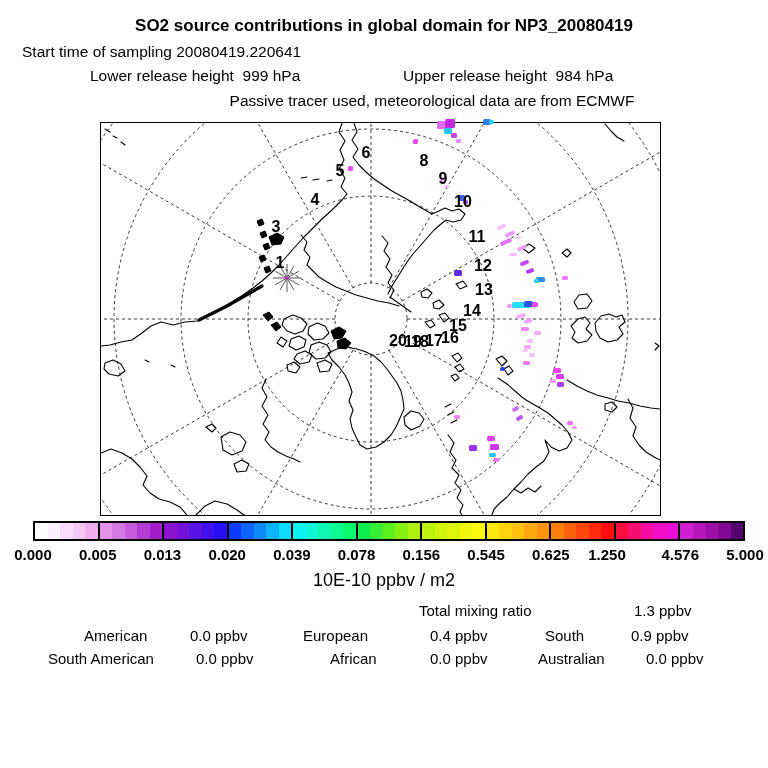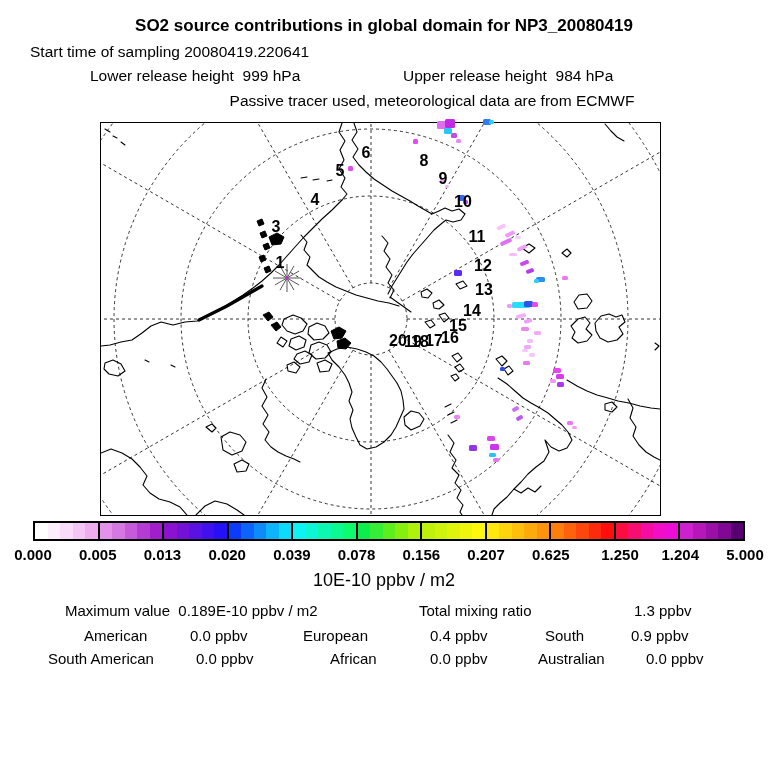--- a/index.html
+++ b/index.html
@@ -28,21 +28,21 @@
   .cbunit{position:absolute;top:562px;left:0;width:768px;text-align:center;font-size:18px;}
   .stat{position:absolute;font-size:15px;white-space:pre;}
   .srow1{top:594px;} .srow2{top:619px;} .srow3{top:642px;}
 </style>
 </head>
 <body>
 
 <div class="page">
 
   <div class="title">SO2 source contributions in global domain for NP3_20080419</div>
-  <span class="hspan row2" style="left:30px">Start time of sampling 20080419.220641</span>
+  <span class="hspan row2" style="left:22px">Start time of sampling 20080419.220641</span>
   <span class="hspan row3" style="left:90px">Lower release height  999 hPa</span>
   <span class="hspan row3" style="left:403px">Upper release height  984 hPa</span>
   <div class="centerline row4" style="top:84px">Passive tracer used, meteorological data are from ECMWF</div>
 
   <div class="map">
     <svg viewBox="100 114 559 392">
       <defs>
         <clipPath id="mapclip">
             <rect x="100" y="114" width="559" height="392"></rect>
           </clipPath>
@@ -293,29 +293,28 @@
       </div>
     </div>
   <div id="cbticks">
       <span class="cbtick" style="left: 33px;">0.000</span>
       <span class="cbtick" style="left: 97.7273px;">0.005</span>
       <span class="cbtick" style="left: 162.455px;">0.013</span>
       <span class="cbtick" style="left: 227.182px;">0.020</span>
       <span class="cbtick" style="left: 291.909px;">0.039</span>
       <span class="cbtick" style="left: 356.636px;">0.078</span>
       <span class="cbtick" style="left: 421.364px;">0.156</span>
-      <span class="cbtick" style="left: 486.091px;">0.207</span>
+      <span class="cbtick" style="left: 486.091px;">0.545</span>
       <span class="cbtick" style="left: 550.818px;">0.625</span>
-      <span class="cbtick" style="left: 620px;">1.250</span>
-      <span class="cbtick" style="left: 680.273px;">1.204</span>
+      <span class="cbtick" style="left: 607px;">1.250</span>
+      <span class="cbtick" style="left: 680.273px;">4.576</span>
       <span class="cbtick" style="left: 745px;">5.000</span>
     </div>
   <div class="cbunit">10E-10 ppbv / m2</div>
 
-  <span class="stat srow1" style="left:65px">Maximum value  0.189E-10 ppbv / m2</span>
   <span class="stat srow1" style="left:419px">Total mixing ratio</span>
   <span class="stat srow1" style="left:634px">1.3 ppbv</span>
 
   <span class="stat srow2" style="left:84px">American</span>
   <span class="stat srow2" style="left:190px">0.0 ppbv</span>
   <span class="stat srow2" style="left:303px">European</span>
   <span class="stat srow2" style="left:430px">0.4 ppbv</span>
   <span class="stat srow2" style="left:545px">South</span>
   <span class="stat srow2" style="left:631px">0.9 ppbv</span>
 

